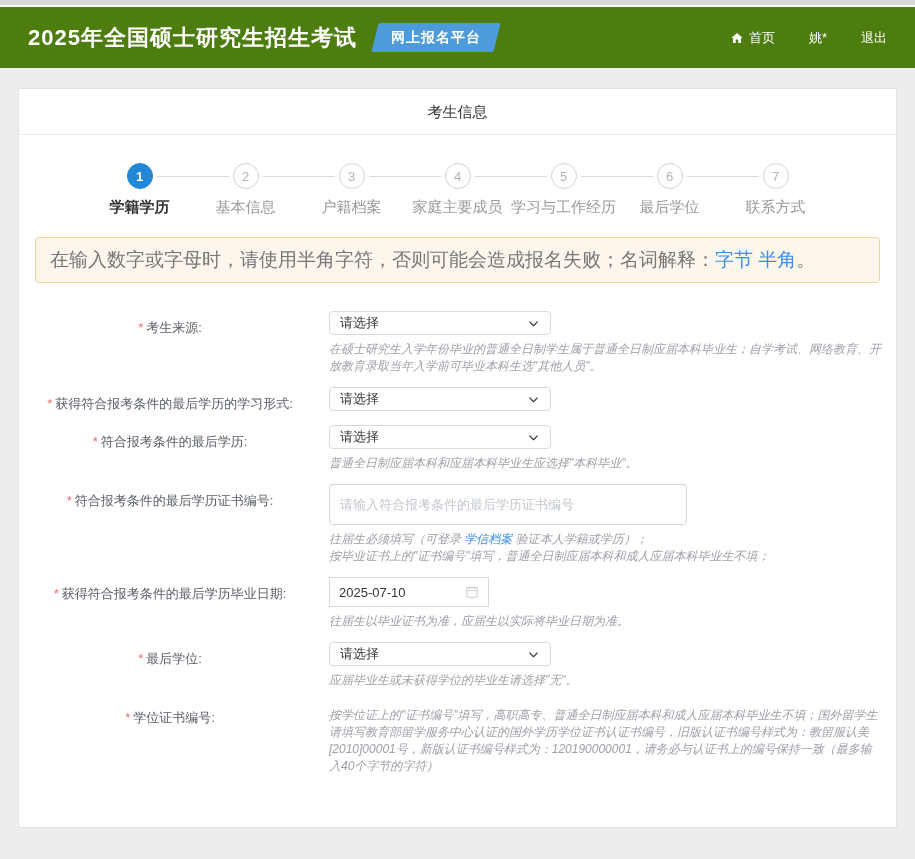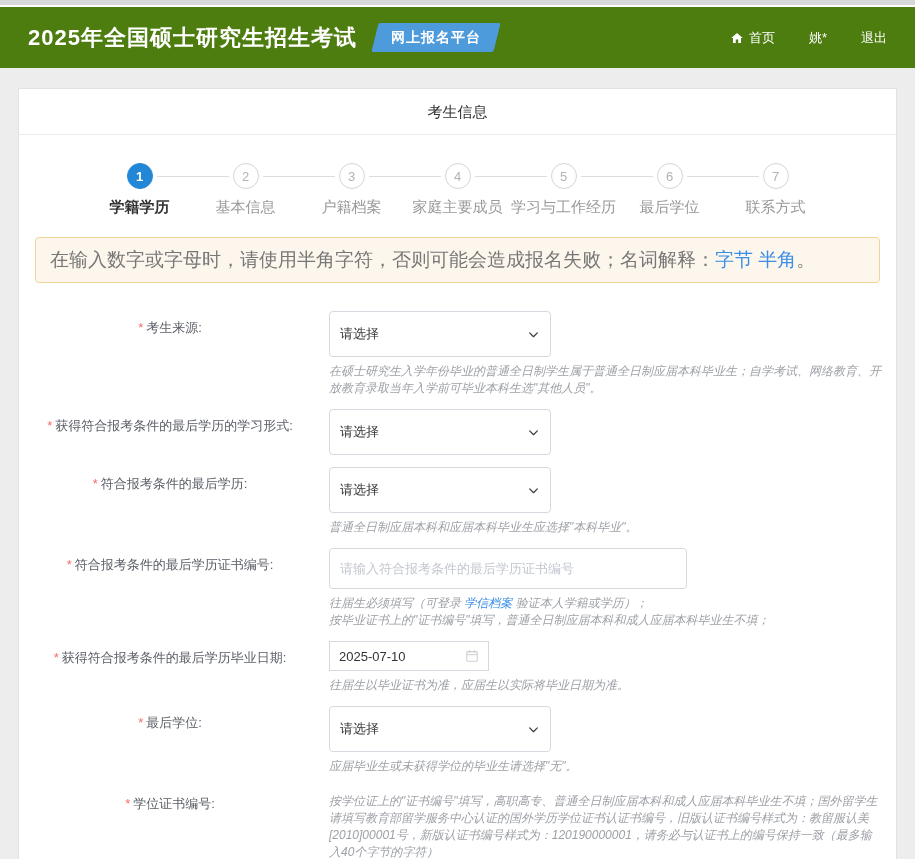--- a/index.html
+++ b/index.html
@@ -30,21 +30,21 @@
 
   .notice { margin:6px 16px 16px; background:#fdf6ec; border:1px solid #f1d49c; border-radius:4px;
     padding:9px 14px; font-size:19px; color:#777; }
   .link { color:#3a8ee6; text-decoration:none; cursor:pointer; }
 
   .form { padding:12px 0 40px; }
   .row { display:flex; margin-bottom:12px; }
   .f-label { width:302px; text-align:center; flex-shrink:0; font-size:13px; color:#5a5e66; padding-top:8px; }
   .req { color:#f56c6c; margin-right:3px; }
   .f-ctrl { margin-left:8px; max-width:552px; }
-  .select { width:222px; height:46px; border:1px solid #d5d9e0; border-radius:4px; background:#fff;
+  .select { width:222px; height:24px; border:1px solid #d5d9e0; border-radius:4px; background:#fff;
     display:flex; align-items:center; justify-content:space-between; padding:0 10px; font-size:13px; color:#333; cursor:pointer; }
   .text-input { width:358px; height:41px; border:1px solid #d5d9e0; border-radius:4px; padding:0 10px;
     font-size:13px; color:#333; outline:none; font-family:inherit; }
   .text-input::placeholder { color:#c3c7cf; }
   .date-box { width:160px; height:30px; border:1px solid #d5d9e0; border-radius:0; background:#fff;
     display:flex; align-items:center; justify-content:space-between; padding:0 9px; font-size:13px; color:#333; cursor:pointer; }
   .help { margin-top:6px; font-size:12px; color:#9da0a6; line-height:17px;font-style:italic; }
   .help div { margin:0; }
 </style>
 </head>

